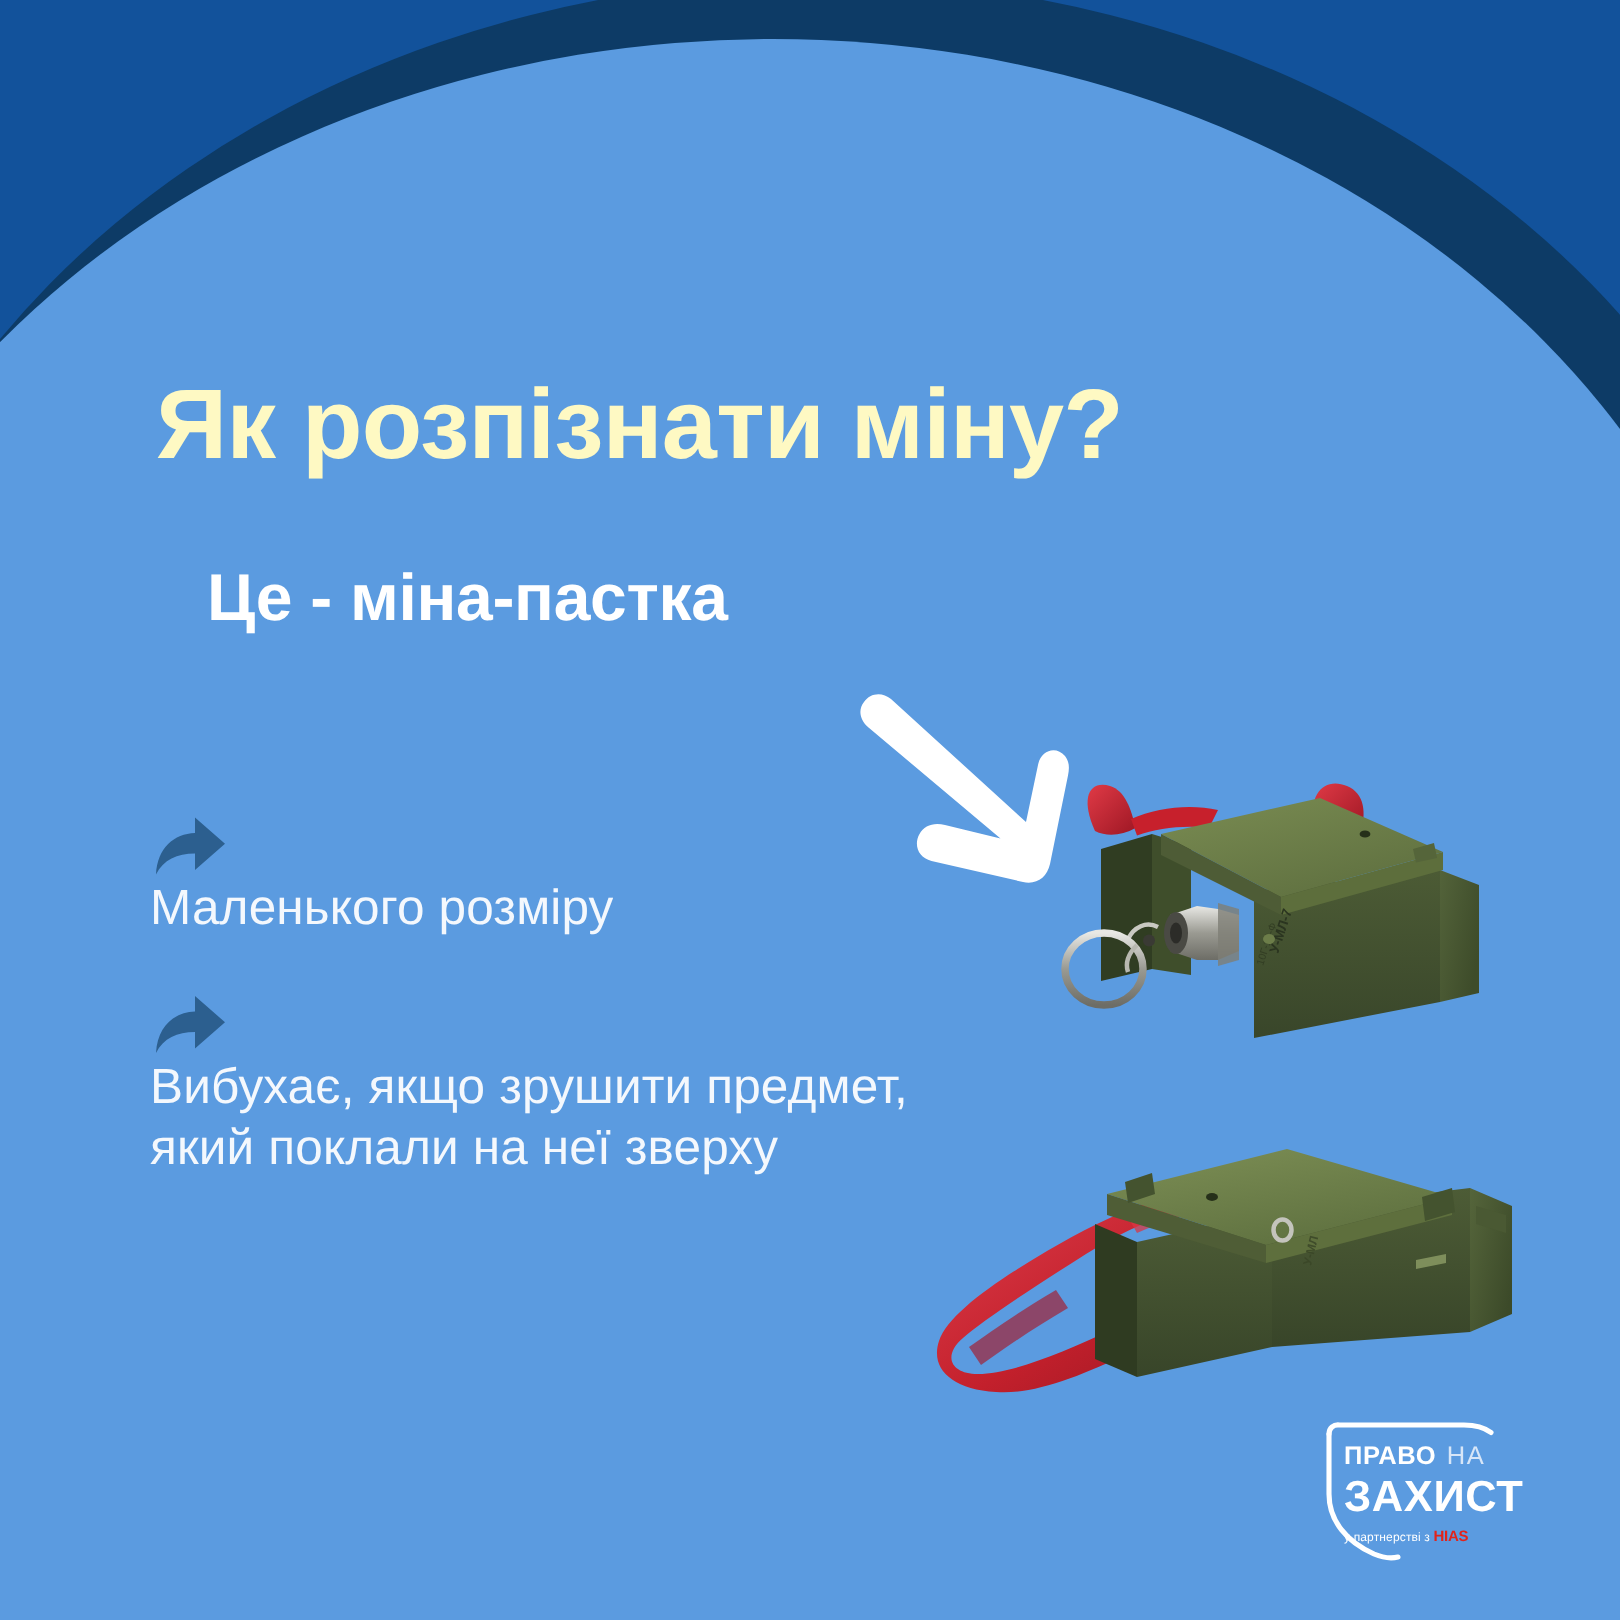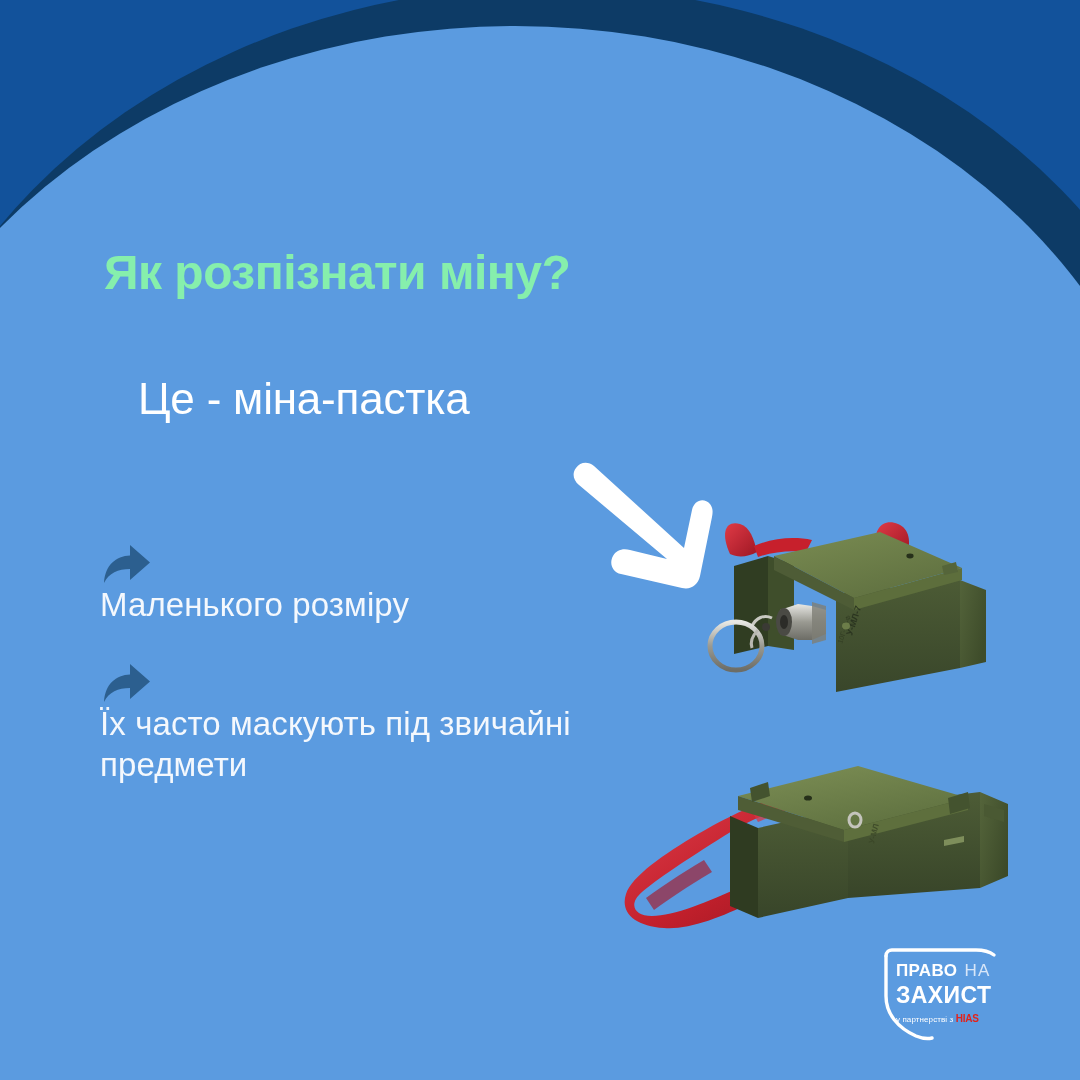--- a/index.html
+++ b/index.html
@@ -44,35 +44,35 @@
     border-radius: 50% 50% 0 0 / 44% 44% 0 0;
     background: #5B9BE0;
   }
 
   
   .title {
     position: absolute;
     left: 104px;
     top: 248px;
     margin: 0;
-    font-size: 48px;
+    font-size: 66px;
     line-height: 1.05;
     font-weight: 700;
-    color: #86efac;
+    color: #fef9c3;
     letter-spacing: -0.5px;
     white-space: nowrap;
   }
   .subtitle {
     position: absolute;
     left: 138px;
     top: 376px;
     margin: 0;
     font-size: 44px;
     line-height: 1.05;
-    font-weight: 400;
+    font-weight: 700;
     color: #FFFFFF;
     letter-spacing: -0.2px;
     white-space: nowrap;
   }
 
   
   .bullets {
     position: absolute;
     left: 100px;
     top: 536px;
@@ -154,21 +154,21 @@
   }
   .logo-na {
     font-size: 17px;
     font-weight: 400;
     color: #D7E6F8;
     letter-spacing: 1.2px;
     line-height: 1;
     margin-left: 7px;
   }
   .logo-zahyst {
-    font-size: 23px;
+    font-size: 29px;
     font-weight: 700;
     color: #FFFFFF;
     letter-spacing: 0.4px;
     line-height: 1;
     margin-top: 5px;
   }
   .logo-partner {
     margin-top: 6px;
     font-size: 8px;
     color: #FFFFFF;
@@ -198,29 +198,29 @@
 
     <li class="bullet">
       <span class="bullet-icon">
         <svg viewBox="0 0 52 42" xmlns="http://www.w3.org/2000/svg" aria-hidden="true">
           <path d="M4 40 C5 22 16 13 30 12.4 L30 2 L50 19.5 L30 37 L30 26 C18 26 9 30 4 40 Z" fill="#2C5F8F"></path>
         </svg>
       </span>
       <span class="bullet-text">Маленького розміру</span>
     </li>
 
-
     <li class="bullet">
       <span class="bullet-icon">
         <svg viewBox="0 0 52 42" xmlns="http://www.w3.org/2000/svg" aria-hidden="true">
           <path d="M4 40 C5 22 16 13 30 12.4 L30 2 L50 19.5 L30 37 L30 26 C18 26 9 30 4 40 Z" fill="#2C5F8F"></path>
         </svg>
       </span>
-      <span class="bullet-text">Їх часто маскують під звичайні предмети</span>
+      <span class="bullet-text">Вибухає, якщо зрушити предмет, який поклали на неї зверху</span>
     </li>
+
 
   </ul>
 
   <div class="pointer-arrow">
     <svg viewBox="0 0 170 140" xmlns="http://www.w3.org/2000/svg" aria-hidden="true">
       <path d="M10 16 C14 10 22 9 28 14 L118 96 L126 58 C128 48 138 45 144 52 C147 56 147 60 146 65
                L134 124 C132 133 125 138 116 136 L55 122 C46 120 43 111 47 104 C50 98 57 96 64 98 L101 107
                L13 33 C7 28 6 21 10 16 Z" fill="#FFFFFF"></path>
     </svg>
   </div>

